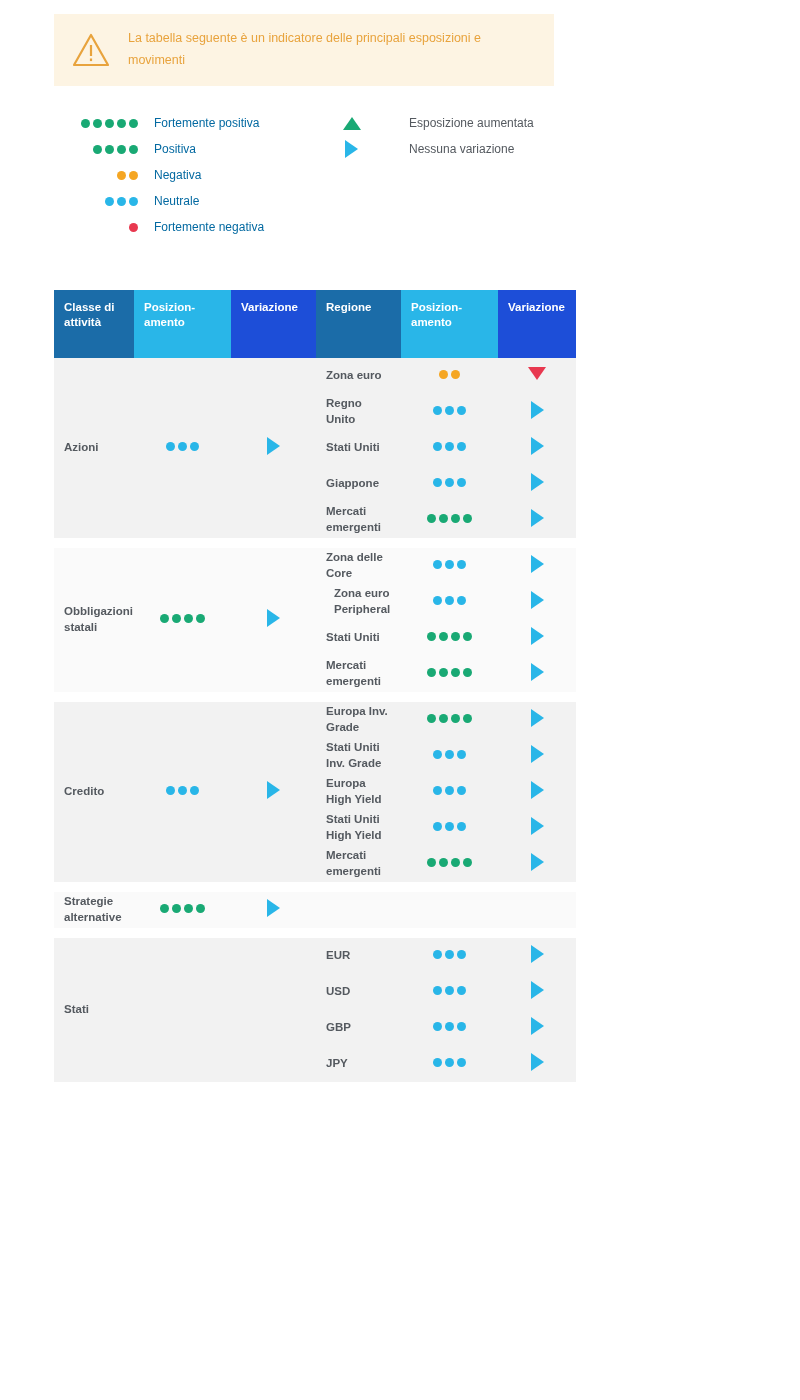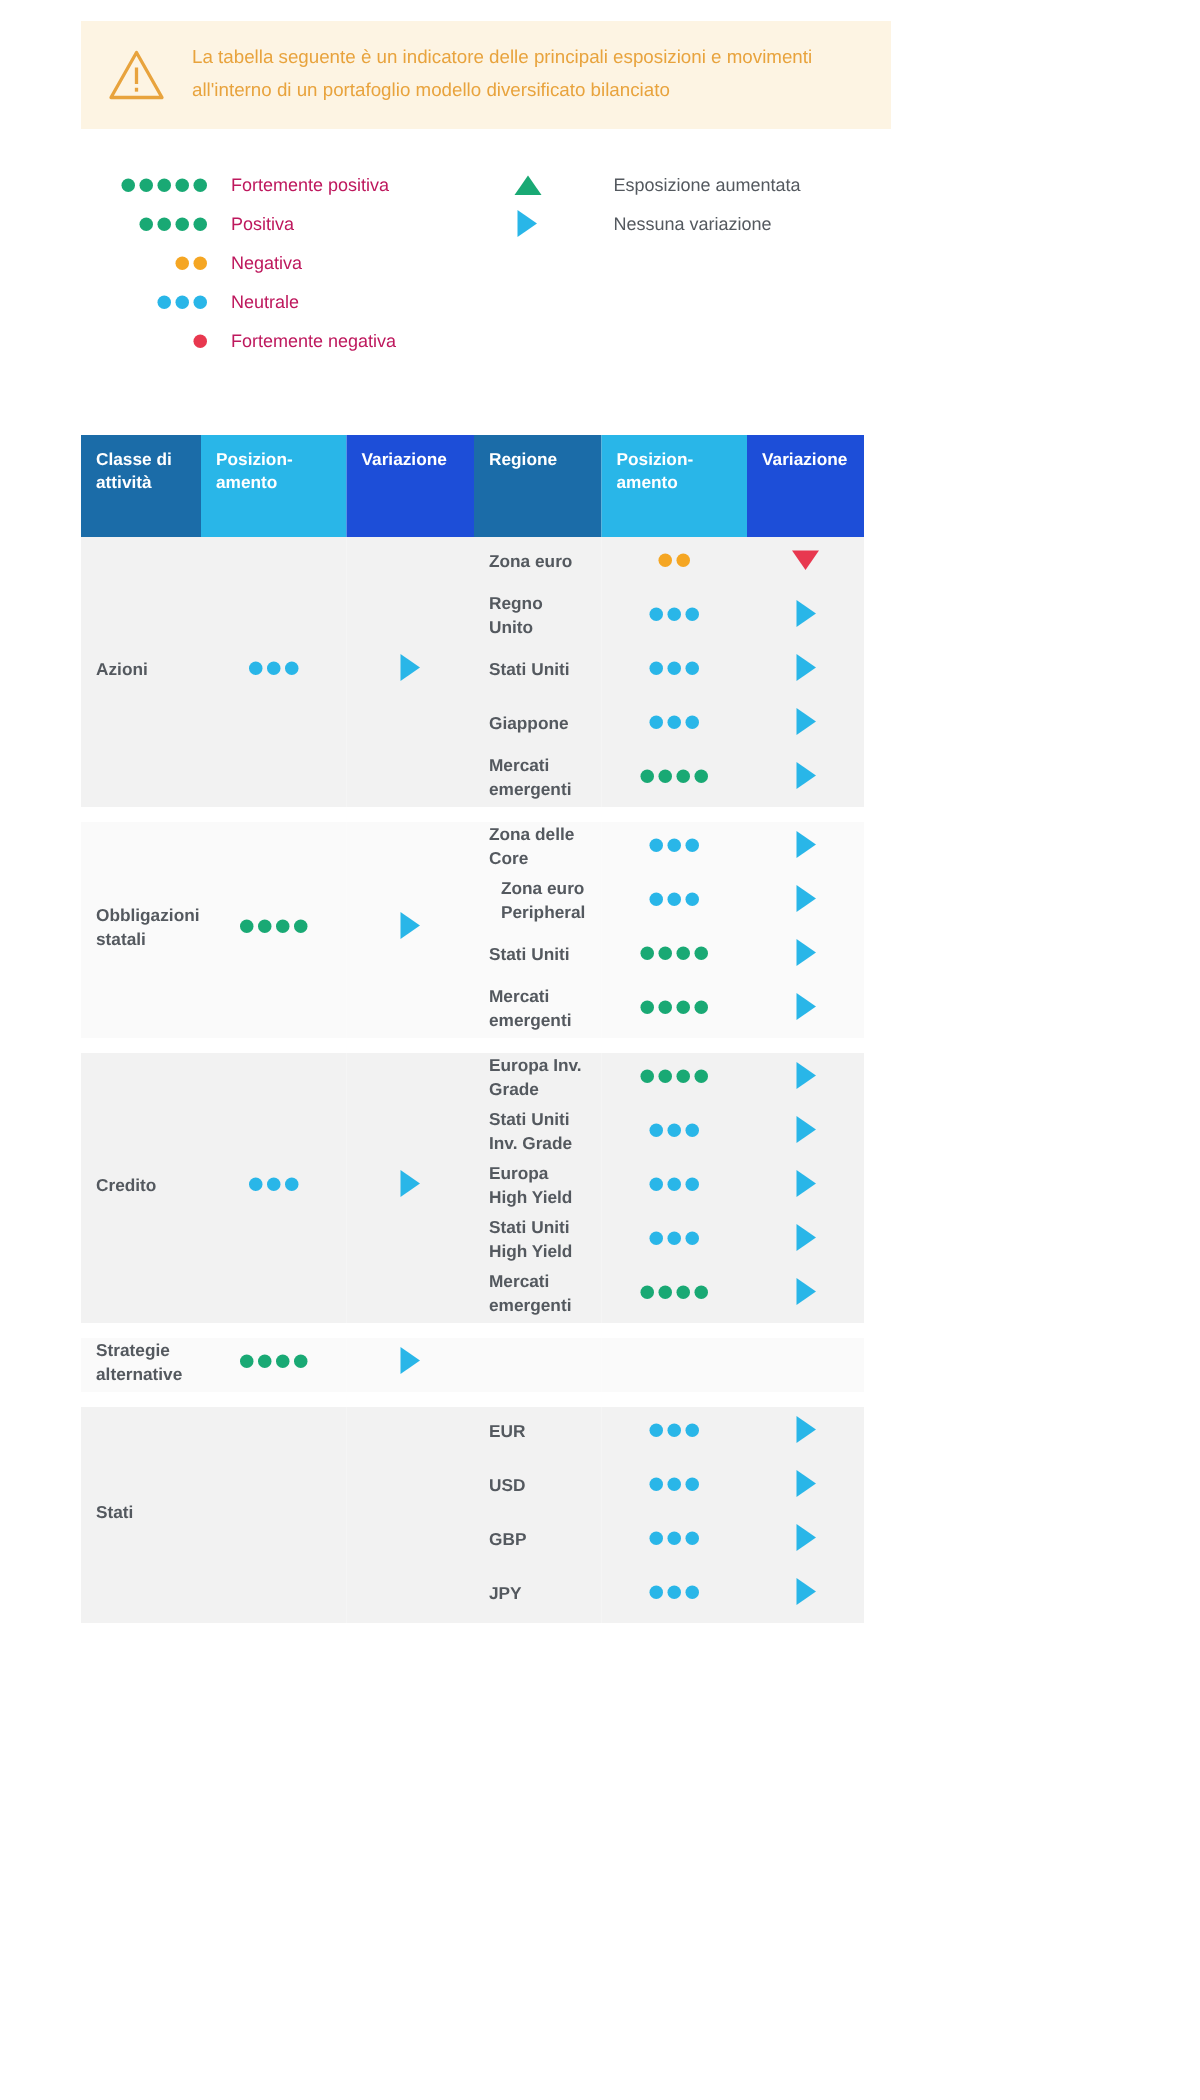--- a/index.html
+++ b/index.html
@@ -13,21 +13,21 @@
     font-family: "Liberation Sans", sans-serif;
     position: relative;
     overflow: hidden;
   }
 
   
   .notice {
     position: absolute;
     left: 54px;
     top: 14px;
-    width: 540px;
+    width: 500px;
     background: #fdf4e3;
     display: flex;
     align-items: center;
     padding: 14px 0;
     box-sizing: border-box;
   }
   .notice-icon {
     width: 74px;
     flex: 0 0 74px;
     display: flex;
@@ -69,21 +69,21 @@
   .legend-dots {
     width: 85px;
     flex: 0 0 85px;
     display: flex;
     justify-content: flex-end;
     align-items: center;
     padding-right: 0;
   }
   .legend-label {
     font-size: 12px;
-    color: #be185d;
+    color: #0369a1;
     padding-left: 15px;
   }
   .legend-sym {
     width: 55px;
     flex: 0 0 55px;
     display: flex;
     justify-content: center;
     align-items: center;
   }
   .legend-sym-label {
@@ -182,21 +182,20 @@
 <div class="notice">
   <div class="notice-icon">
     <svg width="40" height="36" viewBox="0 0 40 36" aria-hidden="true">
       <path d="M20 3 L37 33 L3 33 Z" fill="none" stroke="#e8a33d" stroke-width="2.2" stroke-linejoin="round"></path>
       <rect x="18.9" y="13" width="2.2" height="11" fill="#e8a33d"></rect>
       <rect x="18.9" y="26.5" width="2.2" height="2.6" fill="#e8a33d"></rect>
     </svg>
   </div>
   <div class="notice-text">
     <div>La tabella seguente è un indicatore delle principali esposizioni e movimenti</div>
-    <div>all'interno di un portafoglio modello diversificato bilanciato</div>
   </div>
 </div>
 
 <div class="legend">
   <div class="legend-col-left">
 
     <div class="legend-row">
       <div class="legend-dots">
         <span class="dot green"></span>
           <span class="dot green"></span>

